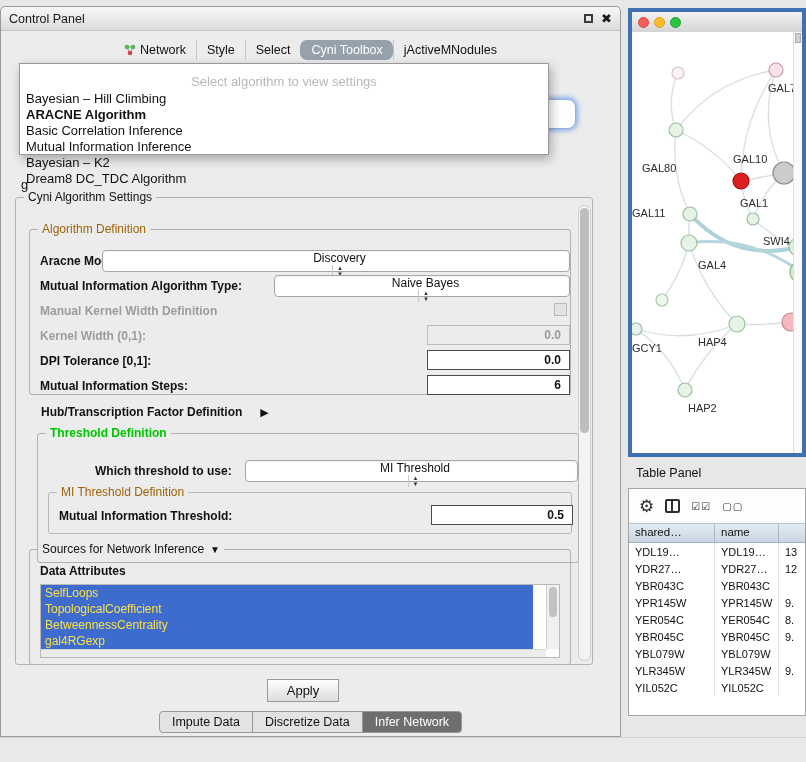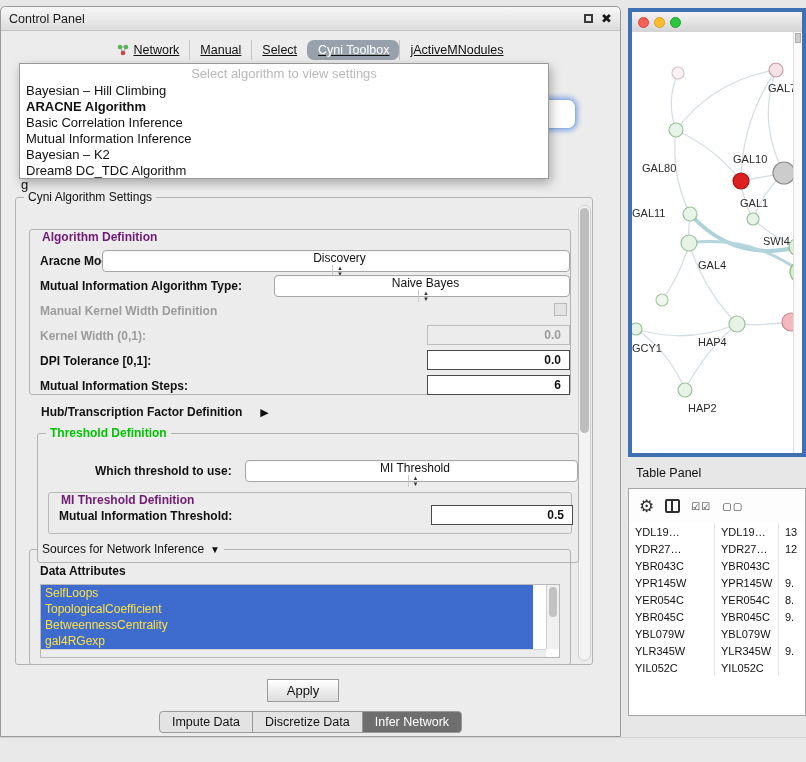--- a/index.html
+++ b/index.html
@@ -10,40 +10,40 @@
   
   .cp{position:absolute;left:0;top:6px;width:621px;height:731px;background:#ececec;
       border:1px solid #9a9a9a;border-radius:5px 5px 0 0;}
   .cp-titlebar{height:24px;background:linear-gradient(#f7f7f7,#dcdcdc);border-bottom:1px solid #c2c2c2;
       display:flex;align-items:center;padding:0 8px;border-radius:5px 5px 0 0;font-size:12.5px;}
   .cp-title{color:#1a1a1a;}
   .cp-tb-icons{margin-left:auto;display:flex;align-items:center;gap:8px;}
   .float-ico{width:9px;height:9px;border:2px solid #3a3a3a;display:inline-block;}
   .close-ico{font-size:13px;font-weight:bold;color:#1a1a1a;line-height:10px;cursor:default;}
 
-  .cp-tabs{position:absolute;left:0;right:0;top:33px;display:flex;justify-content:center;align-items:center;text-decoration:underline;}
+  .cp-tabs{position:absolute;left:0;right:0;top:33px;display:flex;justify-content:center;align-items:center;}
   .cp-tab{font-size:12.5px;padding:3px 10px;border-left:1px solid #c6c6c6;display:flex;align-items:center;gap:4px;color:#111;}
   .cp-tab:first-child{border-left:none;}
   .cp-tab.active{background:#97a1ab;color:#fff;border-radius:7px;border-left-color:transparent;}
   .tab-ico{display:inline-flex;}
 
   
-  .popup{position:absolute;left:18px;top:56px;width:530px;height:116px;background:#fff;
-      border:1px solid #9a9a9a;box-shadow:2px 4px 10px rgba(0,0,0,.3);z-index:30;padding-top:2px;}
+  .popup{position:absolute;left:18px;top:56px;width:530px;height:92px;background:#fff;
+      border:1px solid #9a9a9a;box-shadow:2px 4px 10px rgba(0,0,0,.3);z-index:30;padding-top:10px;}
   .dd-placeholder{color:#b8b8b8;text-align:center;font-size:13px;height:17px;line-height:16px;}
   .dd-item{font-size:13px;height:16px;line-height:16px;padding:0 6px;white-space:nowrap;}
   .dd-item.sel{font-weight:bold;}
   .combo-frag{position:absolute;left:30px;top:92px;width:545px;height:30px;border-radius:8px;background:#fff;
       border:1px solid #8fb0e0;box-shadow:0 0 5px 2px rgba(90,140,230,.65);z-index:5;}
   .frag-g{position:absolute;left:20px;top:170px;font-size:13px;z-index:1;}
 
   
   .group{position:absolute;border:1px solid #b2b2b2;border-radius:3px;}
   .group-title{position:absolute;top:-8px;left:8px;background:#ececec;padding:0 4px;font-size:12px;white-space:nowrap;}
-  .gt-blue{color:#701a75;font-weight:bold;margin-top:8px;}
+  .gt-blue{color:#a16207;font-weight:normal;}
   .gt-green{color:#00c400;font-weight:bold;}
   .gt-plain{color:#111;}
 
   .lbl{position:absolute;font-size:12px;font-weight:bold;color:#111;white-space:nowrap;}
   .lbl.gray{color:#9c9c9c;}
   .combo{position:absolute;height:22px;background:#fff;border:1px solid #a6a6a6;border-radius:4px;
       display:flex;align-items:center;font-size:12px;padding-left:7px;box-shadow:inset 0 1px 2px rgba(0,0,0,.05);flex-direction:column;}
   .combo .val{flex:1;}
   .combo .stepper{width:15px;height:100%;border-left:1px solid #c8c8c8;display:flex;flex-direction:column;
       align-items:center;justify-content:center;font-size:6px;line-height:6px;color:#333;}
@@ -126,21 +126,21 @@
               <line x1="3" y1="3" x2="6" y2="9" stroke="#999"></line>
               <line x1="9" y1="3" x2="6" y2="9" stroke="#999"></line>
               <circle cx="3" cy="3" r="2.3" fill="#57b657"></circle>
               <circle cx="9" cy="3" r="2.3" fill="#57b657"></circle>
               <circle cx="6" cy="9" r="2.3" fill="#c44"></circle>
             </svg>
           </span>
           <span>Network</span>
         </span>
         <span class="cp-tab">
-          <span>Manual</span>
+          <span>Style</span>
         </span>
         <span class="cp-tab">
           <span>Select</span>
         </span>
         <span class="cp-tab active">
           <span>Cyni Toolbox</span>
         </span>
         <span class="cp-tab">
           <span>jActiveMNodules</span>
         </span>
@@ -320,20 +320,25 @@
 
   <div class="table-panel-title">Table Panel</div>
 
   <div class="tbl">
     <div class="tbl-toolbar">
       <span class="gear">⚙</span>
       <span class="cols-ico"></span>
       <span class="chk-pair">☑☑</span>
       <span class="chk-pair">▢▢</span>
     </div>
+    <div class="tbl-header">
+      <span class="th c0">shared…</span>
+      <span class="th c1">name</span>
+      <span class="th c2"></span>
+    </div>
     <div>
         <div class="trow">
           <span class="tcell c0">YDL19…</span>
           <span class="tcell c1">YDL19…</span>
           <span class="tcell c2">13</span>
         </div>
         <div class="trow">
           <span class="tcell c0">YDR27…</span>
           <span class="tcell c1">YDR27…</span>
           <span class="tcell c2">12</span>

